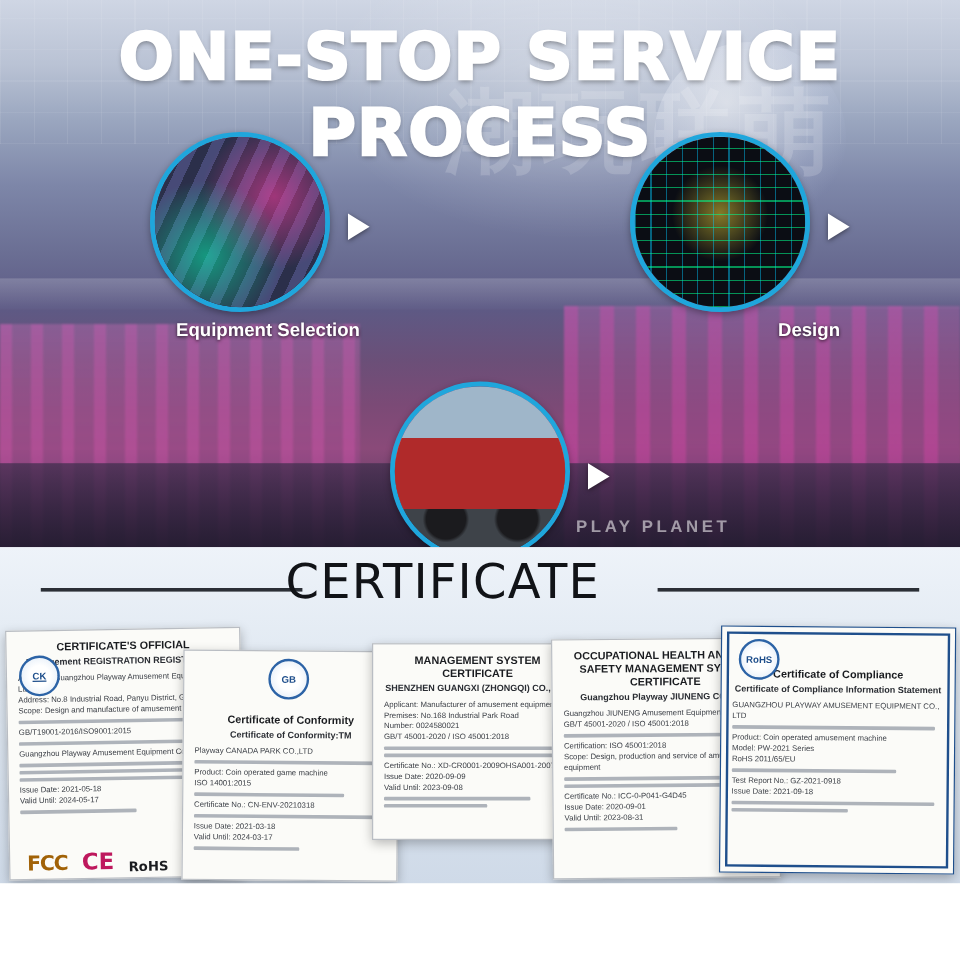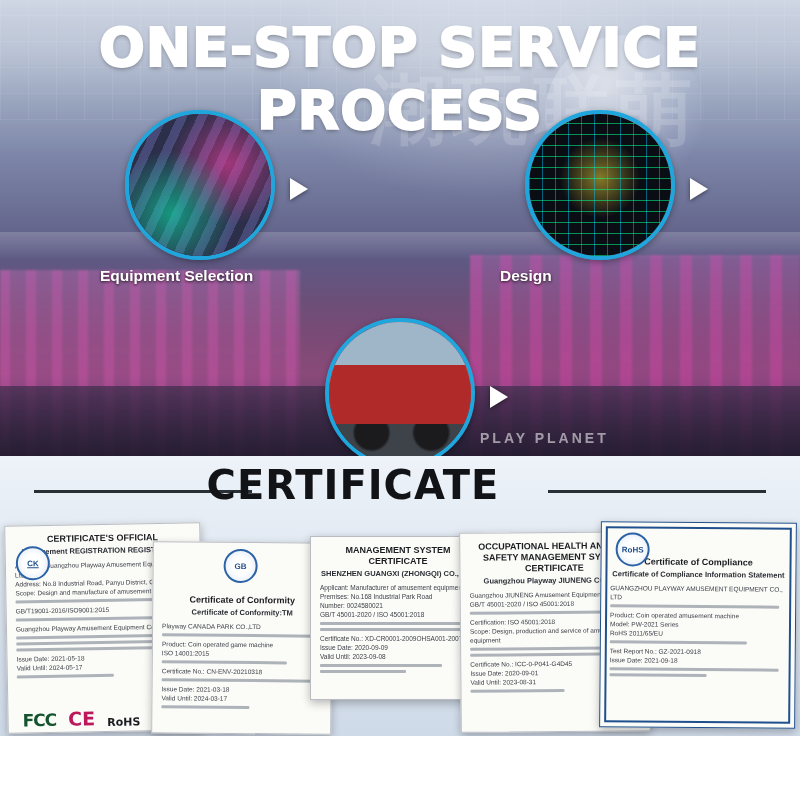--- a/index.html
+++ b/index.html
@@ -83,21 +83,21 @@
   }
 
   .grid-row {
     position: absolute; left: 0; width: 800px;
     display: flex;
     justify-content: space-around;
   }
   .row1 { top: 110px; }
   .row2 { top: 318px; }
 
-  .step { position: relative; width: 200px; text-align: left; }
+  .step { position: relative; width: 200px; text-align: right; }
   .bubble {
     width: 150px; height: 150px; margin: 0 auto;
     border-radius: 50%;
     border: 4px solid #1fa6dc;
     overflow: hidden;
     position: relative;
     box-shadow: 0 2px 6px rgba(0,0,0,0.35);
   }
   .bubble .inner { position: absolute; inset: 0; }
   .step-label {
@@ -207,24 +207,24 @@
   }
 
   
   .cert-section {
     position: relative;
     width: 800px; height: 280px;
     background: linear-gradient(180deg, #eef3f9 0%, #dde6f0 45%, #cfdae8 100%);
     overflow: hidden;
   }
   .cert-title {
-    position: absolute; top: 6px; left: 0; width: 706px;
+    position: absolute; top: 6px; left: 16px; width: 706px;
     text-align: center;
     font-family: "DejaVu Sans", sans-serif;
-    font-weight: bold; font-size: 40px; letter-spacing: 1px;
+    font-weight: normal; font-size: 40px; letter-spacing: 1px;
     color: #111317;
   }
   .rule { position: absolute; top: 34px; height: 3px; background: #2b2f36; }
   .rule-left { left: 34px; width: 218px; }
   .rule-right { right: 34px; width: 218px; }
 
   .certs { position: absolute; top: 66px; left: 0; width: 800px; height: 214px; }
   .cert {
     position: absolute;
     background: #fbfbf8;
@@ -264,21 +264,21 @@
   .cert-5 { left: 600px; top: 0px;   width: 196px; height: 206px; transform: rotate(0.5deg); }
 
   .cert-5 { border-color: #1f4f8c; }
   .cert-5::before {
     content:""; position:absolute; inset:4px; border: 2px double #1f4f8c; pointer-events:none;
   }
   .badges {
     position: absolute; bottom: 2px; left: 14px;
     display: flex; gap: 12px; align-items: flex-end;
   }
-  .badge-fcc { font-family: "DejaVu Sans", sans-serif; font-weight: bold; font-size: 17px; color: #14532d; letter-spacing: -1px; }
+  .badge-fcc { font-family: "DejaVu Sans", sans-serif; font-weight: bold; font-size: 17px; color: #a16207; letter-spacing: -1px; }
   .badge-ce { font-family: "DejaVu Sans", sans-serif; font-weight: bold; font-size: 19px; color: #be185d; }
   .badge-rohs { font-family: "DejaVu Sans", sans-serif; font-weight: bold; font-size: 11px; color: #1a1c20; }
 </style>
 </head>
 <body>
 
 <section class="process-section">
   <div class="bg-hall"></div>
   <div class="bg-grid"></div>
   <div class="bg-sphere"></div>

